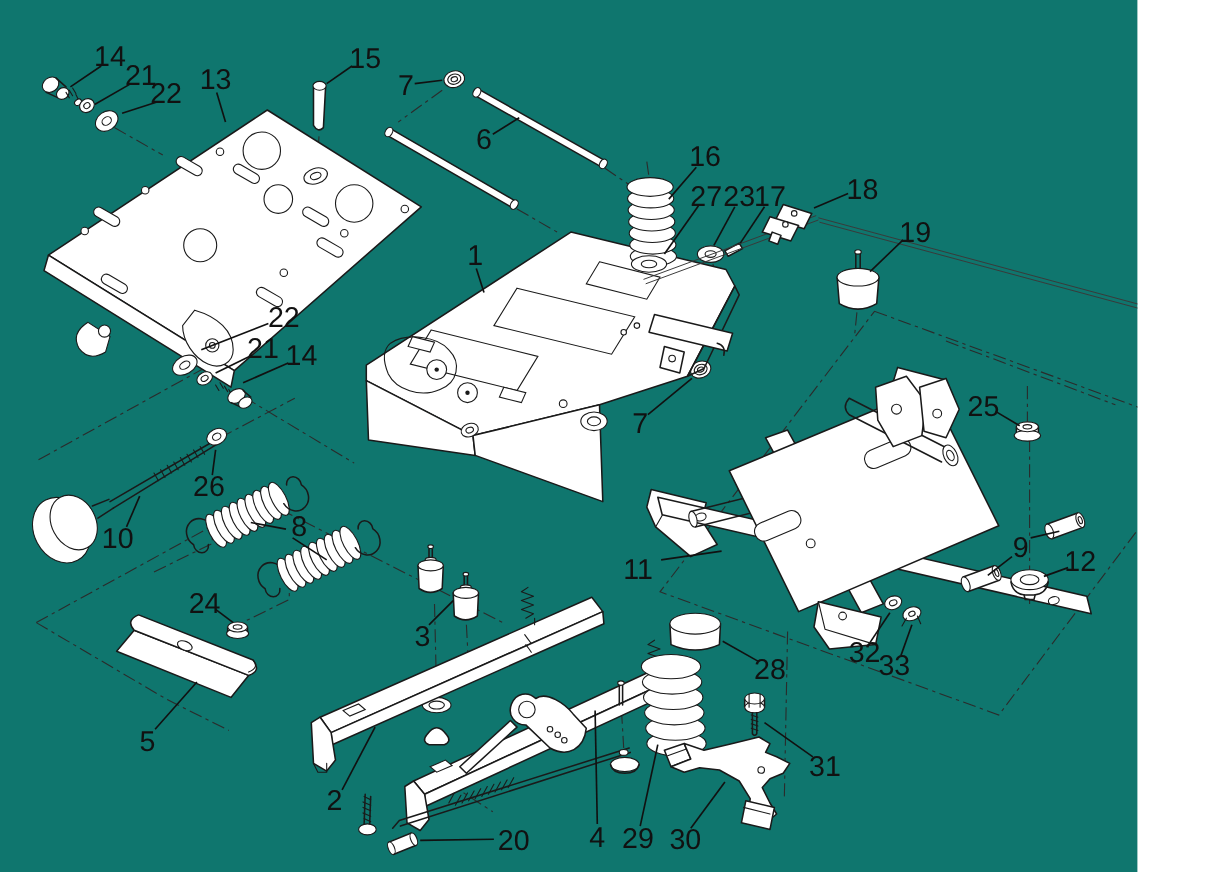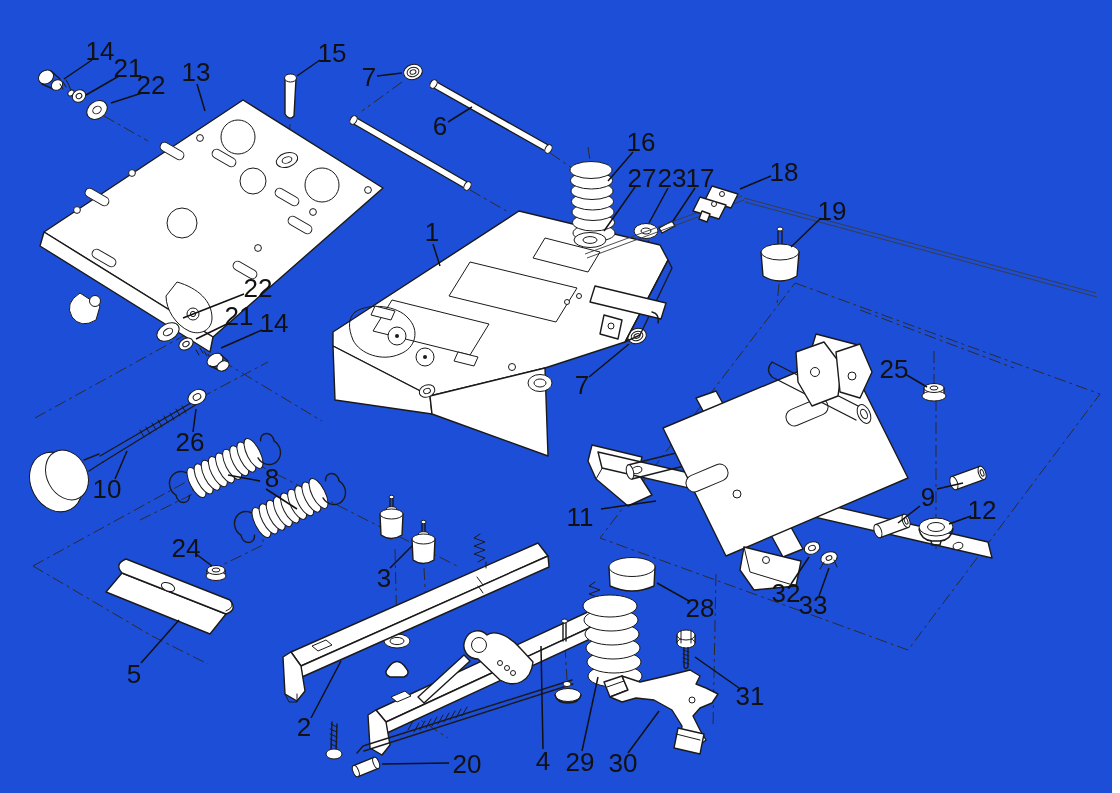--- a/index.html
+++ b/index.html
@@ -1,16 +1,16 @@
 <!DOCTYPE html>
 <html><head>
 <meta charset="utf-8">
 <style>
   html,body{margin:0;padding:0;background:#fff;}
-  .stage{position:relative;width:1112px;height:793px;background:#1d4ed8;overflow:hidden;
+  .stage{position:relative;width:1034px;height:793px;background:#0f766e;overflow:hidden;
          font-family:"Liberation Sans",sans-serif;}
   svg{display:block;}
   .p  {fill:#fff;stroke:#1a1a1a;stroke-width:1.4;stroke-linejoin:round;}
   .pn {fill:none;stroke:#1a1a1a;stroke-width:1.4;stroke-linejoin:round;stroke-linecap:round;}
   .pt {fill:none;stroke:#1a1a1a;stroke-width:1;stroke-linejoin:round;stroke-linecap:round;}
   .ph {fill:#fff;stroke:#1a1a1a;stroke-width:1;}
   .dash{fill:none;stroke:#2b2b2b;stroke-width:1;stroke-dasharray:12 4 3 4;}
   .thin{fill:none;stroke:#3a3a3a;stroke-width:0.9;}
   .leader{stroke:#111;stroke-width:1.5;}
   .callout{font-family:"Liberation Sans",sans-serif;font-size:26px;fill:#111;

